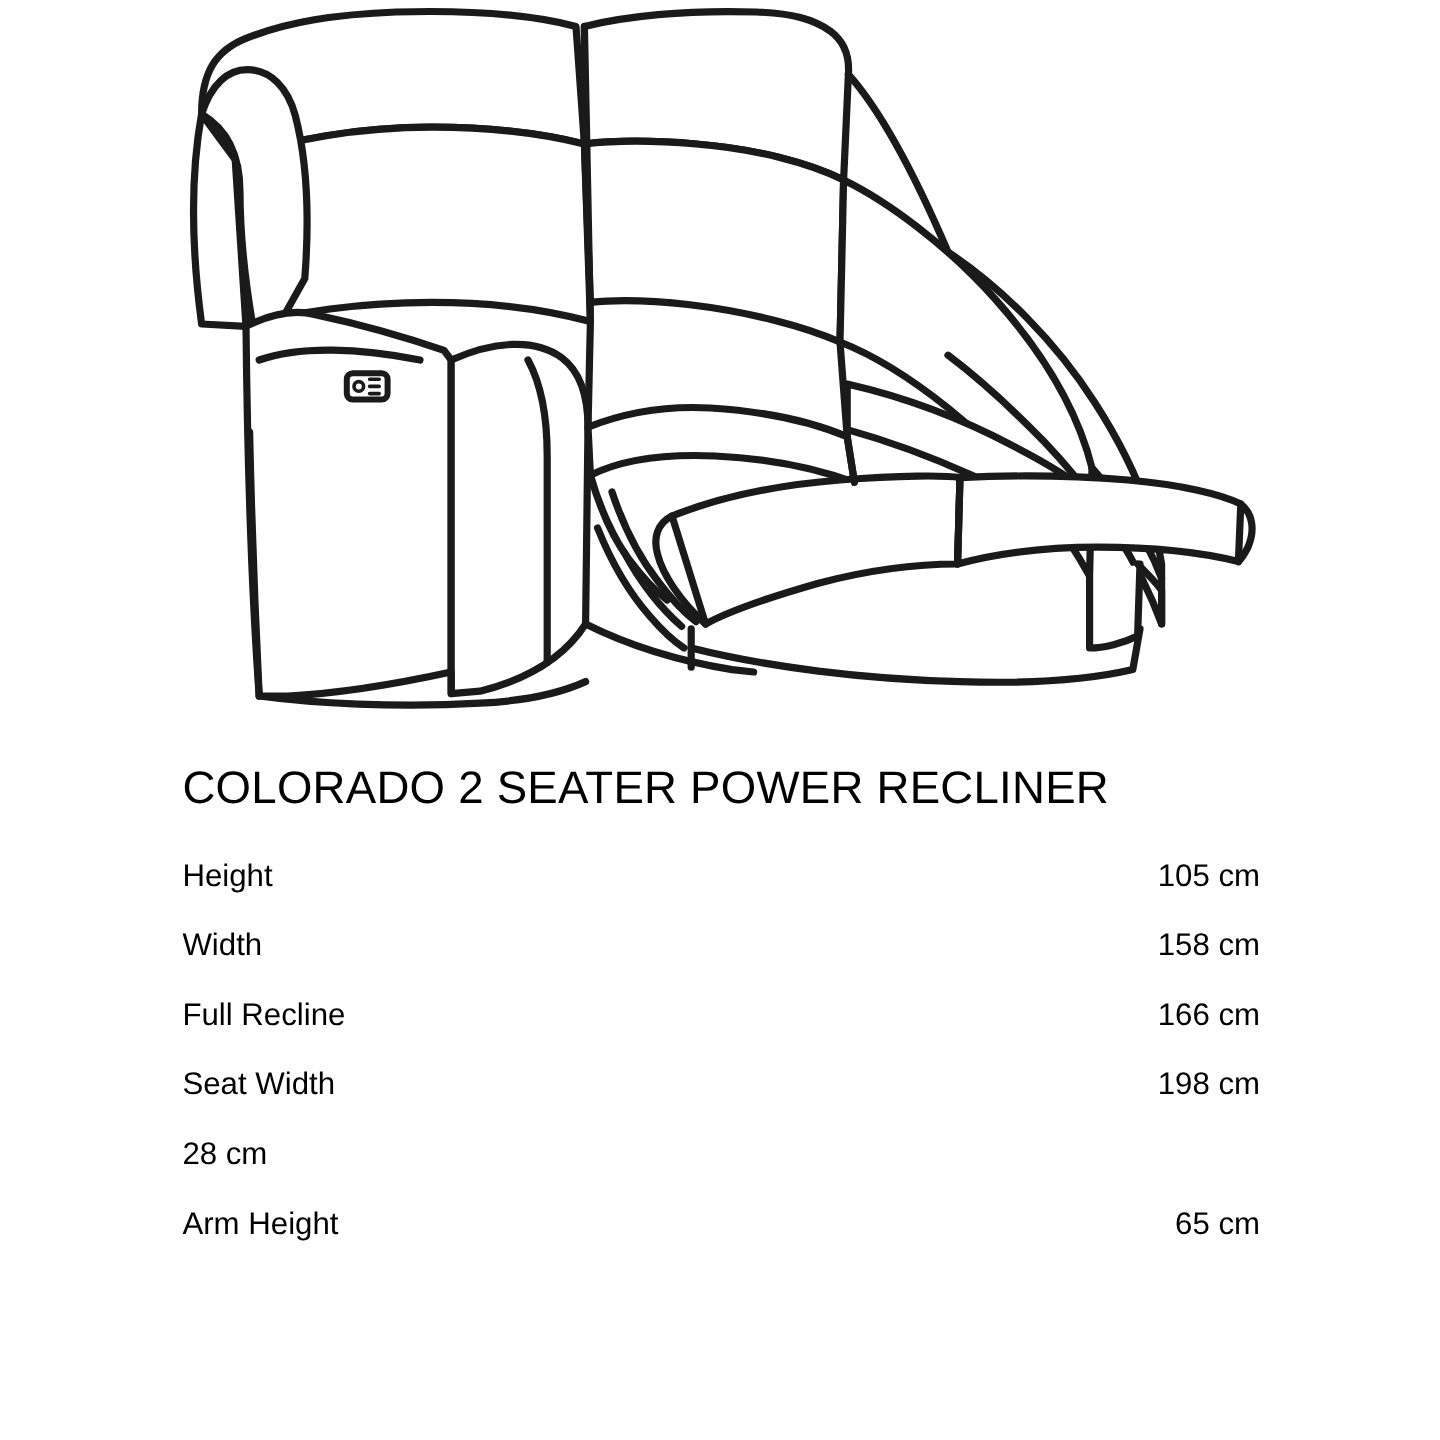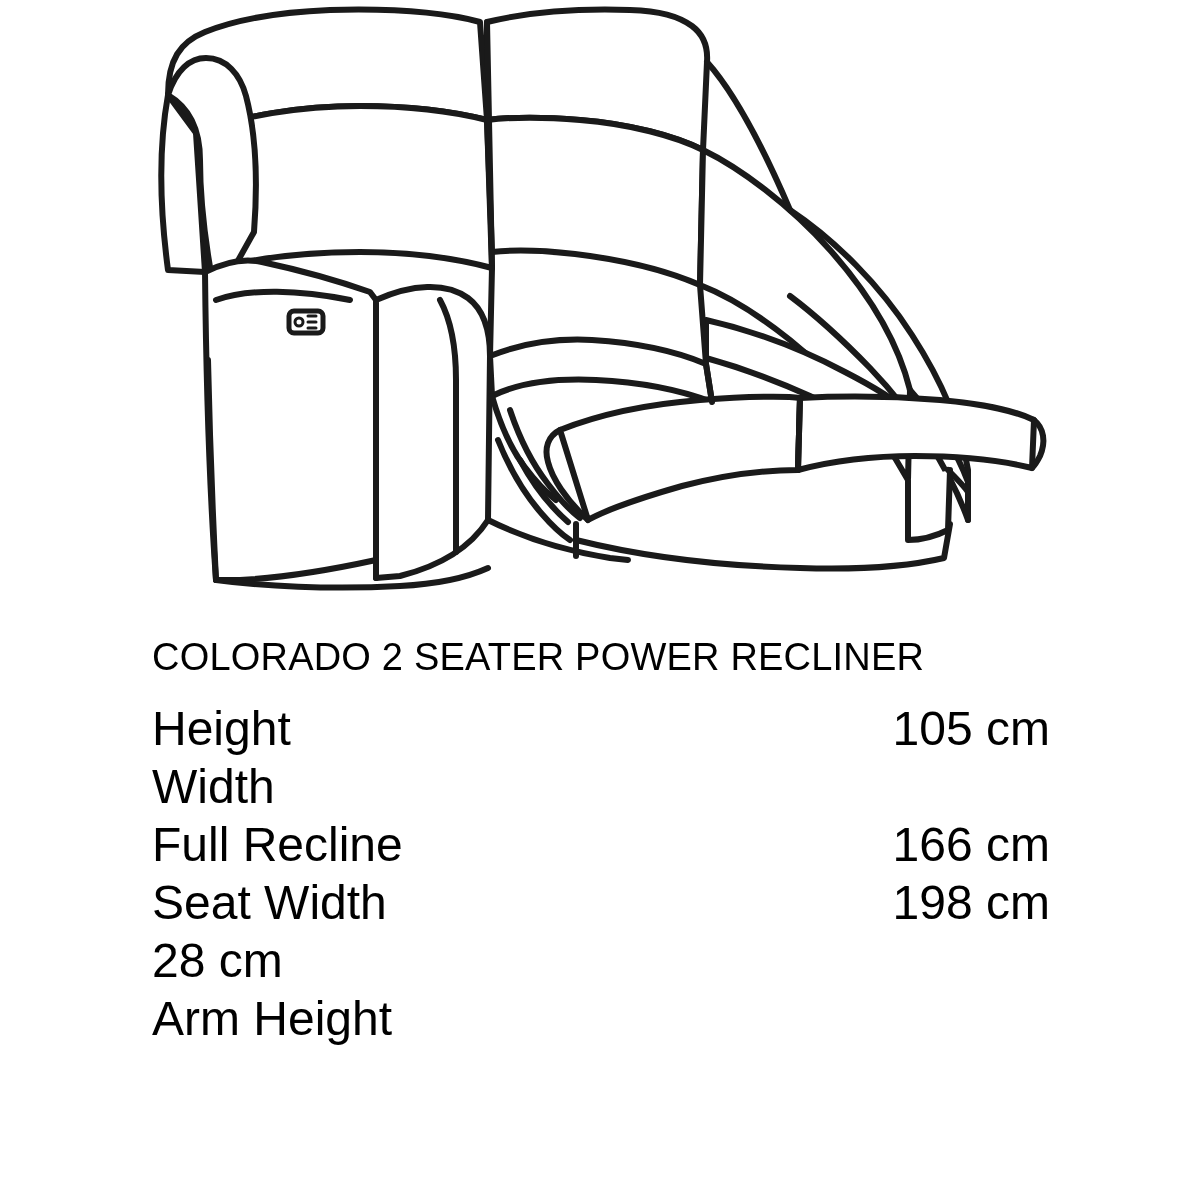--- a/index.html
+++ b/index.html
@@ -39,21 +39,21 @@
     line-height: 54px;
     letter-spacing: 0.2px;
     font-weight: 400;
     white-space: nowrap;
     margin-bottom: 16px;
   }
   .spec-row {
     display: flex;
     justify-content: space-between;
     align-items: flex-end;
-    font-size: 48px;
+    font-size: 26px;
     line-height: 58px;
     font-weight: 400;
   }
   .spec-label {
     text-align: left;
     white-space: nowrap;
   }
   .spec-value {
     text-align: right;
     white-space: nowrap;
@@ -165,36 +165,38 @@
   <div class="spec-block">
     <div class="spec-title">COLORADO 2 SEATER POWER RECLINER</div>
 
     <div class="spec-row">
       <span class="spec-label">Height</span>
       <span class="spec-value">105 cm</span>
     </div>
 
     <div class="spec-row">
       <span class="spec-label">Width</span>
+      <span class="spec-value">158 cm</span>
     </div>
 
 
     <div class="spec-row">
       <span class="spec-label">Full Recline</span>
       <span class="spec-value">166 cm</span>
     </div>
 
 
     <div class="spec-row">
       <span class="spec-label">Seat Width</span>
       <span class="spec-value">198 cm</span>
     </div>
 
     <div class="spec-row">
       <span class="spec-value">28 cm</span>
     </div>
 
     <div class="spec-row">
       <span class="spec-label">Arm Height</span>
+      <span class="spec-value">65 cm</span>
     </div>
   </div>
 
 </div>
 
 </body></html>

